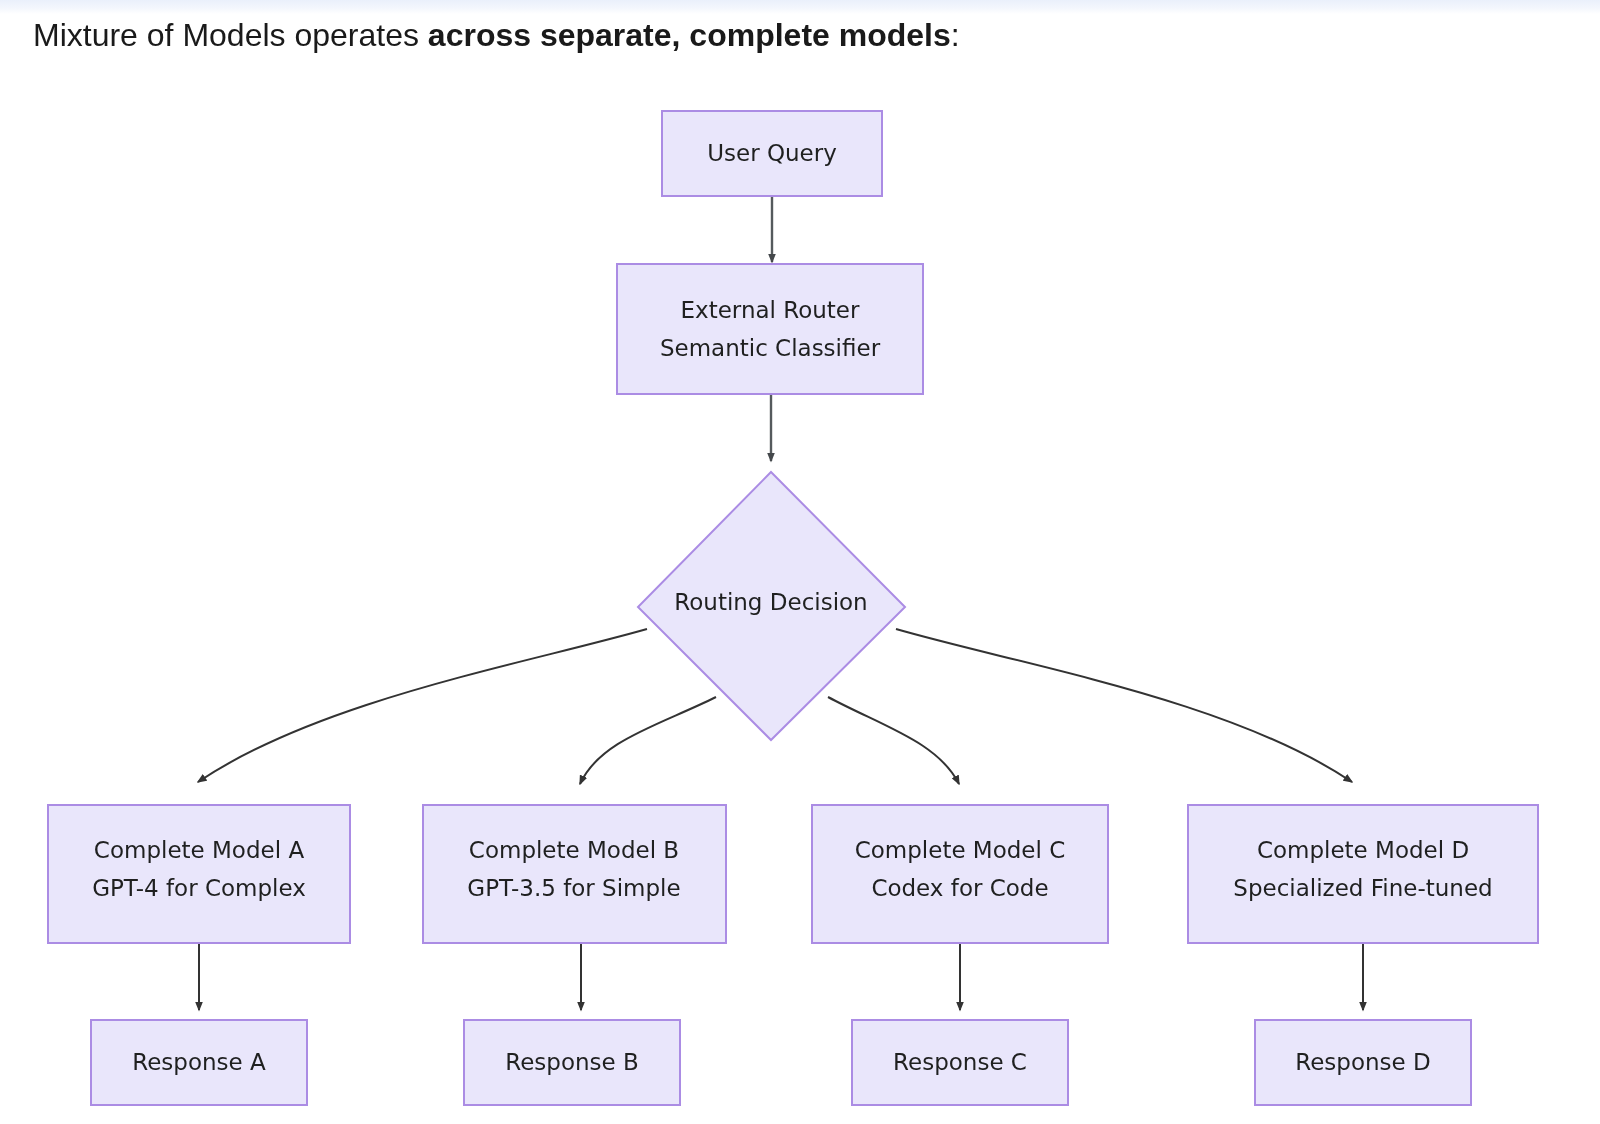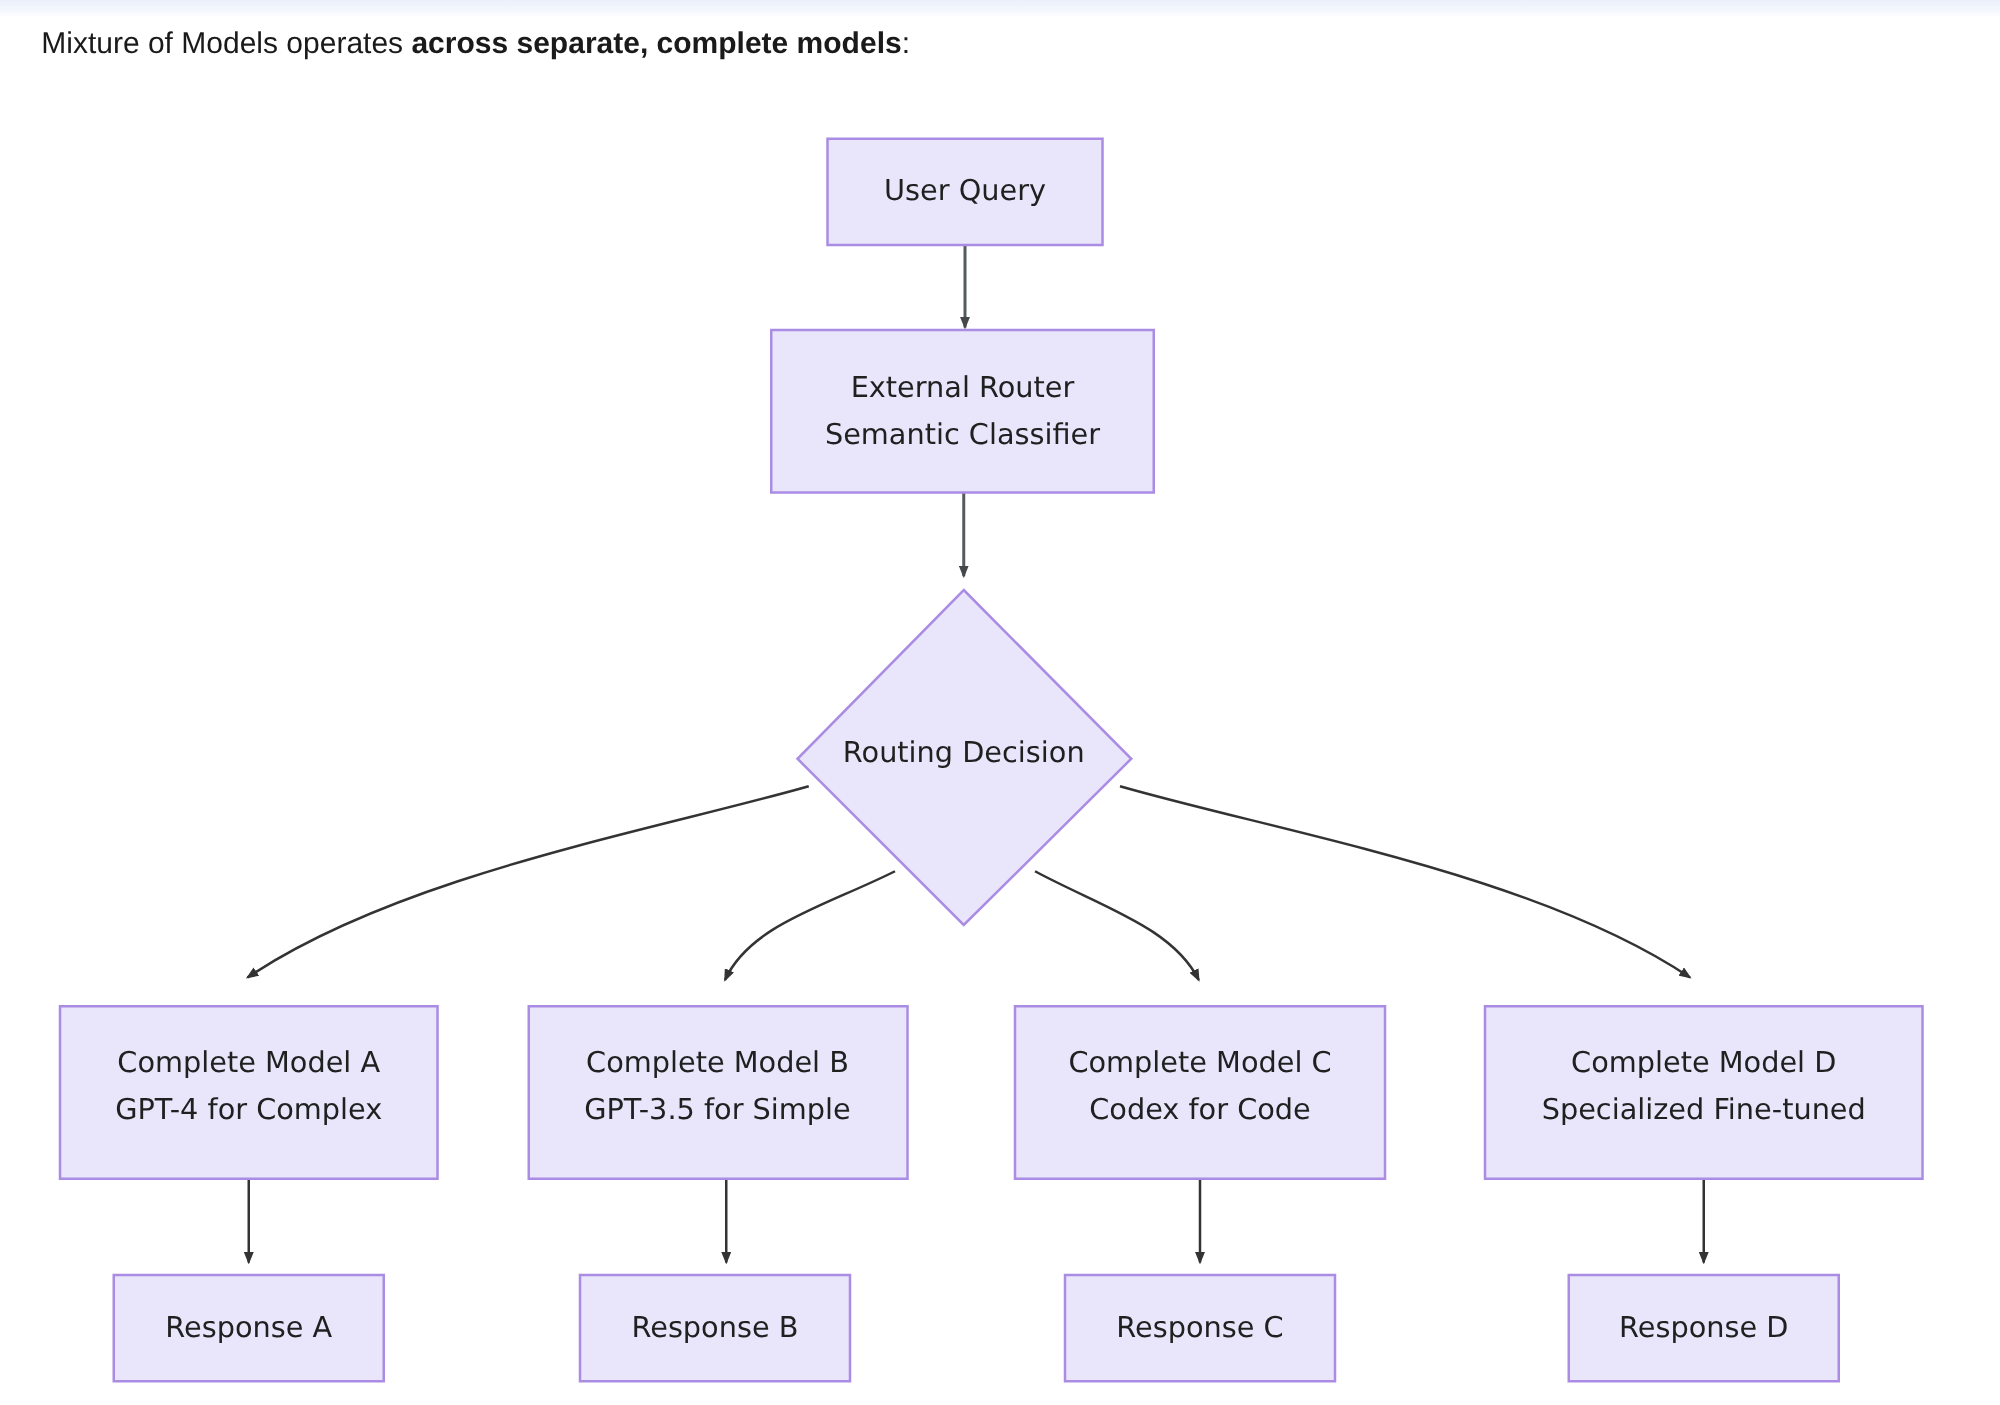--- a/index.html
+++ b/index.html
@@ -18,21 +18,21 @@
     position: absolute;
     left: 0; top: 0;
     width: 1600px;
     height: 14px;
     background: linear-gradient(to bottom, #eaf0fb 0%, #f4f7fd 60%, #ffffff 100%);
   }
   #heading {
     position: absolute;
     left: 33px;
     top: 16px;
-    font-size: 24px;
+    font-size: 32px;
     line-height: 38px;
     color: #1a1a1a;
     font-family: "Liberation Sans", sans-serif;
     white-space: nowrap;
   }
   #heading .bold { font-weight: bold; }
   #flow {
     position: absolute;
     left: 0; top: 0;
     width: 1600px;

